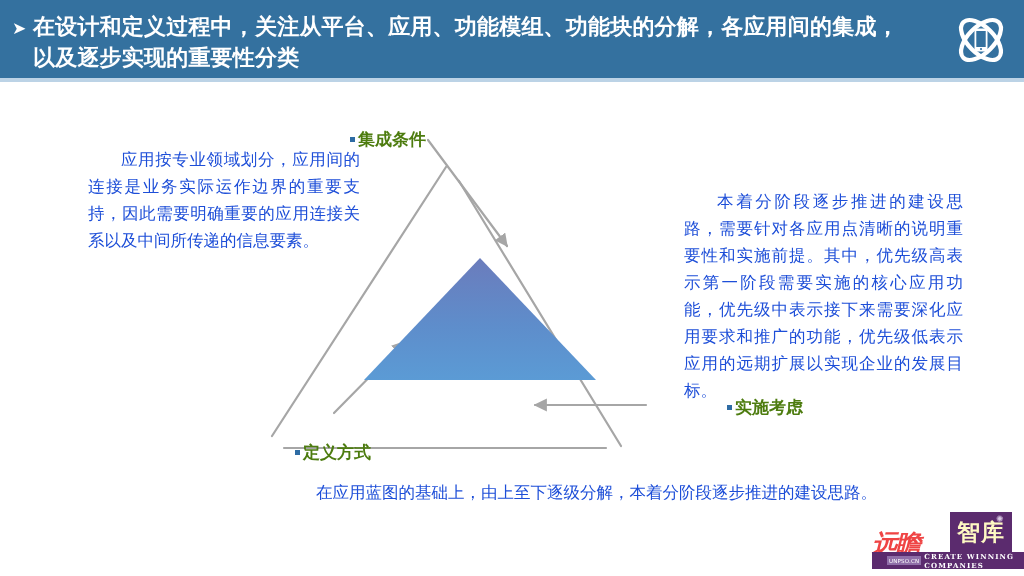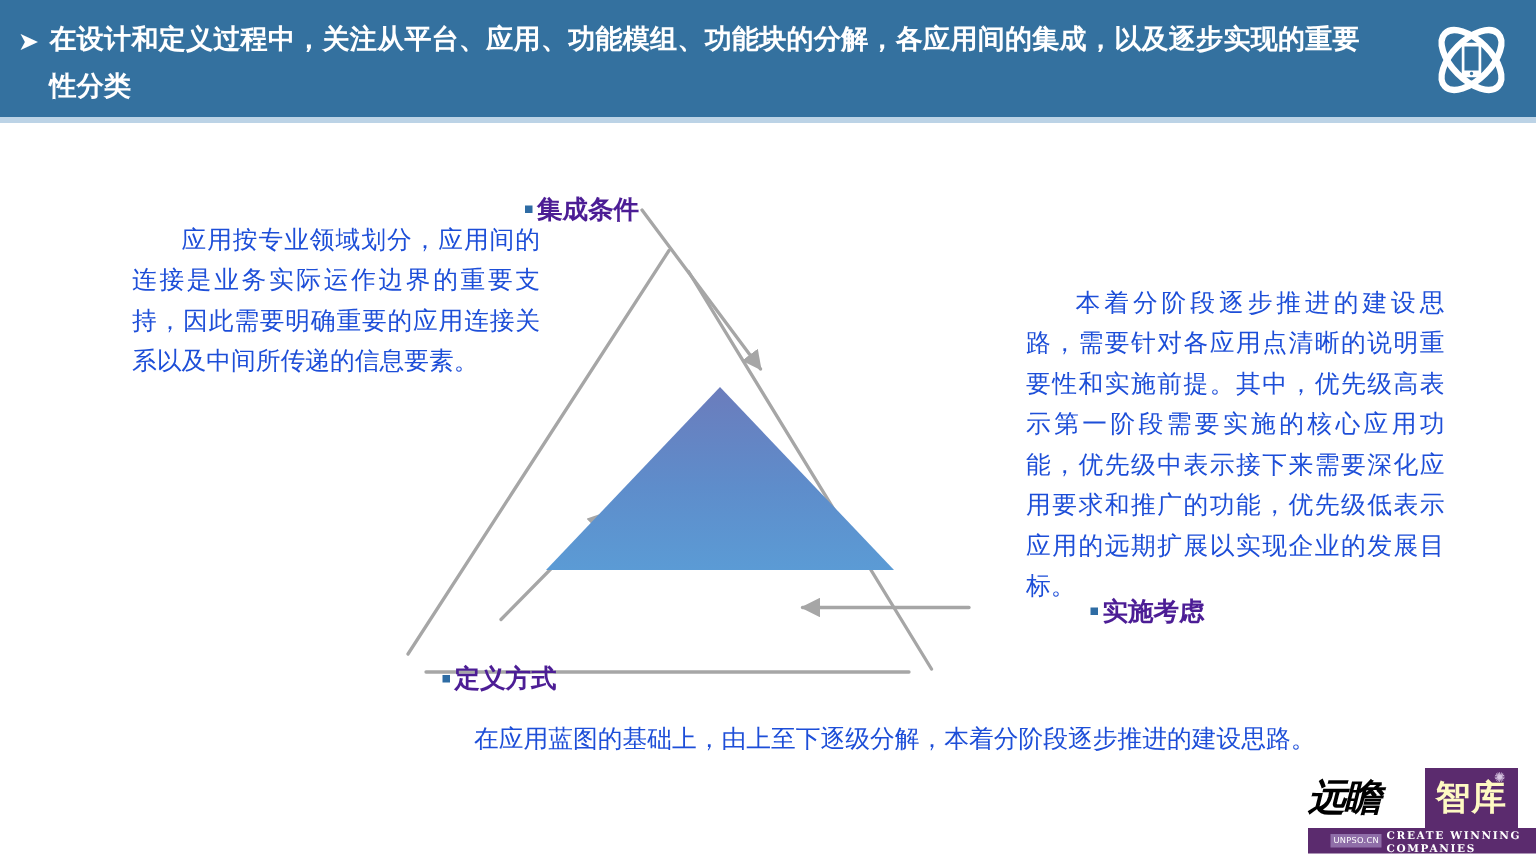--- a/index.html
+++ b/index.html
@@ -42,21 +42,21 @@
     font-size: 17px;
     line-height: 22px;
     text-align: center;
   }
   #header-title {
     position: absolute;
     left: 33px;
     top: 11px;
     width: 880px;
     color: #ffffff;
-    font-size: 18px;
+    font-size: 22px;
     font-weight: bold;
     line-height: 31px;
     letter-spacing: 0.2px;
   }
 
   
   #header-icon {
     position: absolute;
     left: 952px;
     top: 11px;
@@ -69,21 +69,21 @@
     position: absolute;
     left: 250px;
     top: 118px;
     width: 560px;
     height: 340px;
   }
 
   
   .vertex-label {
     position: absolute;
-    color: #4c1d95;
+    color: #4d7c0f;
     font-size: 17px;
     font-weight: bold;
     white-space: nowrap;
   }
   .vertex-label .sq {
     display: inline-block;
     width: 5px;
     height: 5px;
     background: #2E6CA4;
     vertical-align: 3px;
@@ -129,24 +129,24 @@
     height: 56px;
   }
   #logo-mark {
     position: relative;
     width: 140px;
     height: 40px;
   }
   #logo-cn-left {
     position: absolute;
     left: 0px;
-    top: 0px;
+    top: 12px;
     width: 78px;
     height: 40px;
-    color: #000000;
+    color: #ef4444;
     font-family: "DejaVu Serif", "Liberation Serif", serif;
     font-size: 25px;
     font-weight: bold;
     font-style: italic;
     line-height: 40px;
     letter-spacing: -1px;
   }
   #logo-cn-right {
     position: absolute;
     left: 78px;

